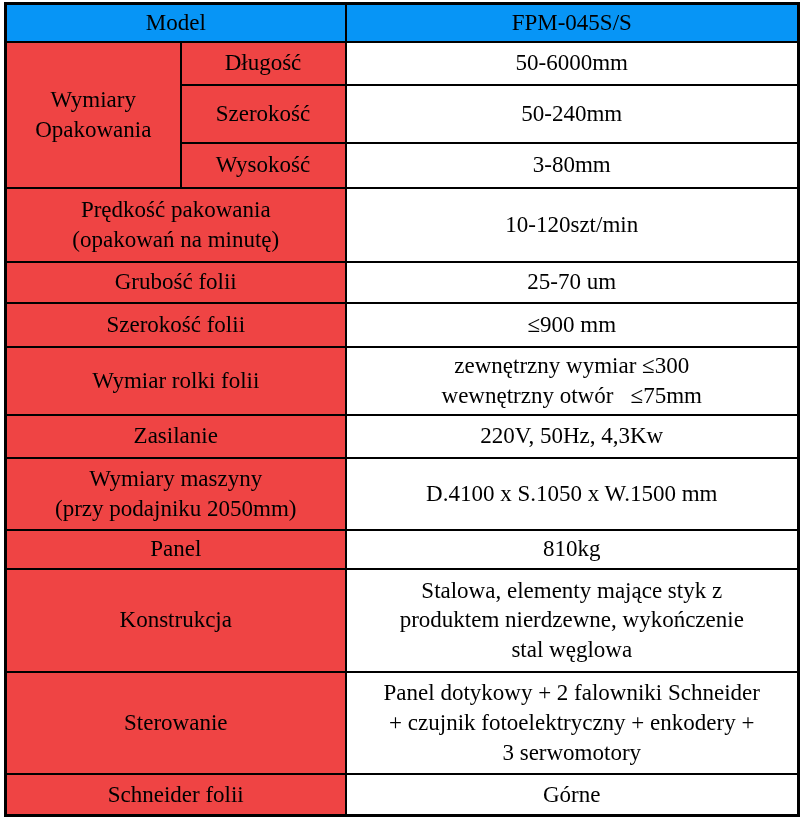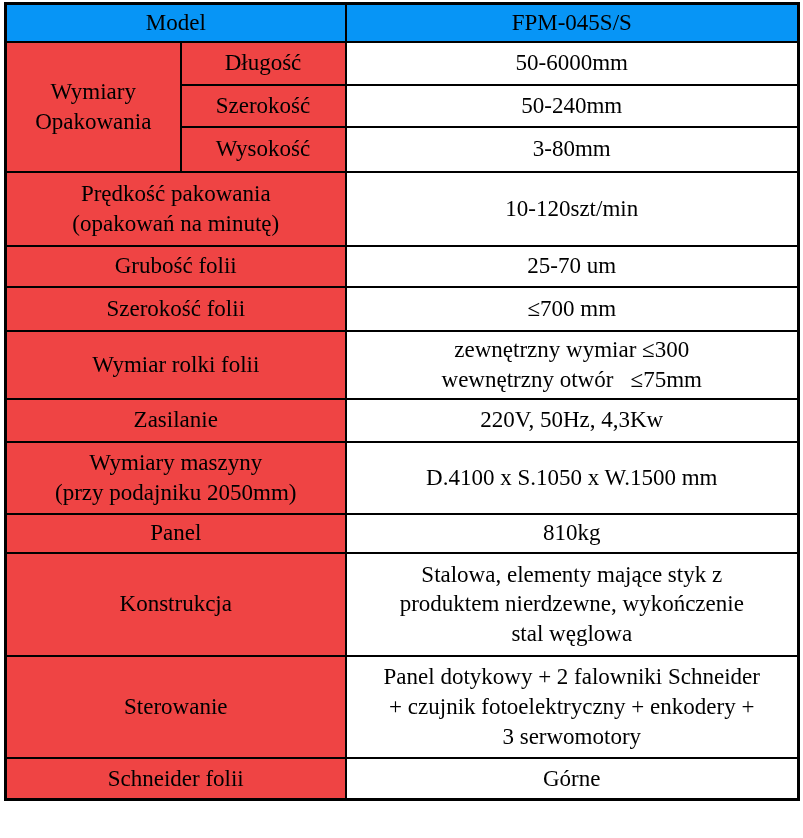--- a/index.html
+++ b/index.html
@@ -67,21 +67,21 @@
         <tr style="height:38px">
       <td colspan="2" class="hdr">Model</td>
       <td class="hdr">FPM-045S/S</td>
     </tr>
 
     <tr style="height:43px">
       <td rowspan="3" class="lbl">Wymiary Opakowania</td>
       <td class="lbl">Długość</td>
       <td class="val">50-6000mm</td>
     </tr>
-    <tr style="height:42px">
+    <tr style="height:58px">
       <td class="lbl">Szerokość</td>
       <td class="val">50-240mm</td>
     </tr>
     <tr style="height:45px">
       <td class="lbl">Wysokość</td>
       <td class="val">3-80mm</td>
     </tr>
 
     <tr style="height:74px">
       <td colspan="2" class="lbl">Prędkość pakowania
@@ -89,21 +89,21 @@
       <td class="val va-top">10-120szt/min</td>
     </tr>
 
     <tr style="height:41px">
       <td colspan="2" class="lbl">Grubość folii</td>
       <td class="val">25-70 um</td>
     </tr>
 
     <tr style="height:44px">
       <td colspan="2" class="lbl">Szerokość folii</td>
-      <td class="val">≤700 mm</td>
+      <td class="val">≤900 mm</td>
     </tr>
 
     <tr style="height:68px">
       <td colspan="2" class="lbl">Wymiar rolki folii</td>
       <td class="val left">zewnętrzny wymiar ≤300
 wewnętrzny otwór &nbsp;&nbsp;≤75mm</td>
     </tr>
 
     <tr style="height:43px">
       <td colspan="2" class="lbl">Zasilanie</td>

